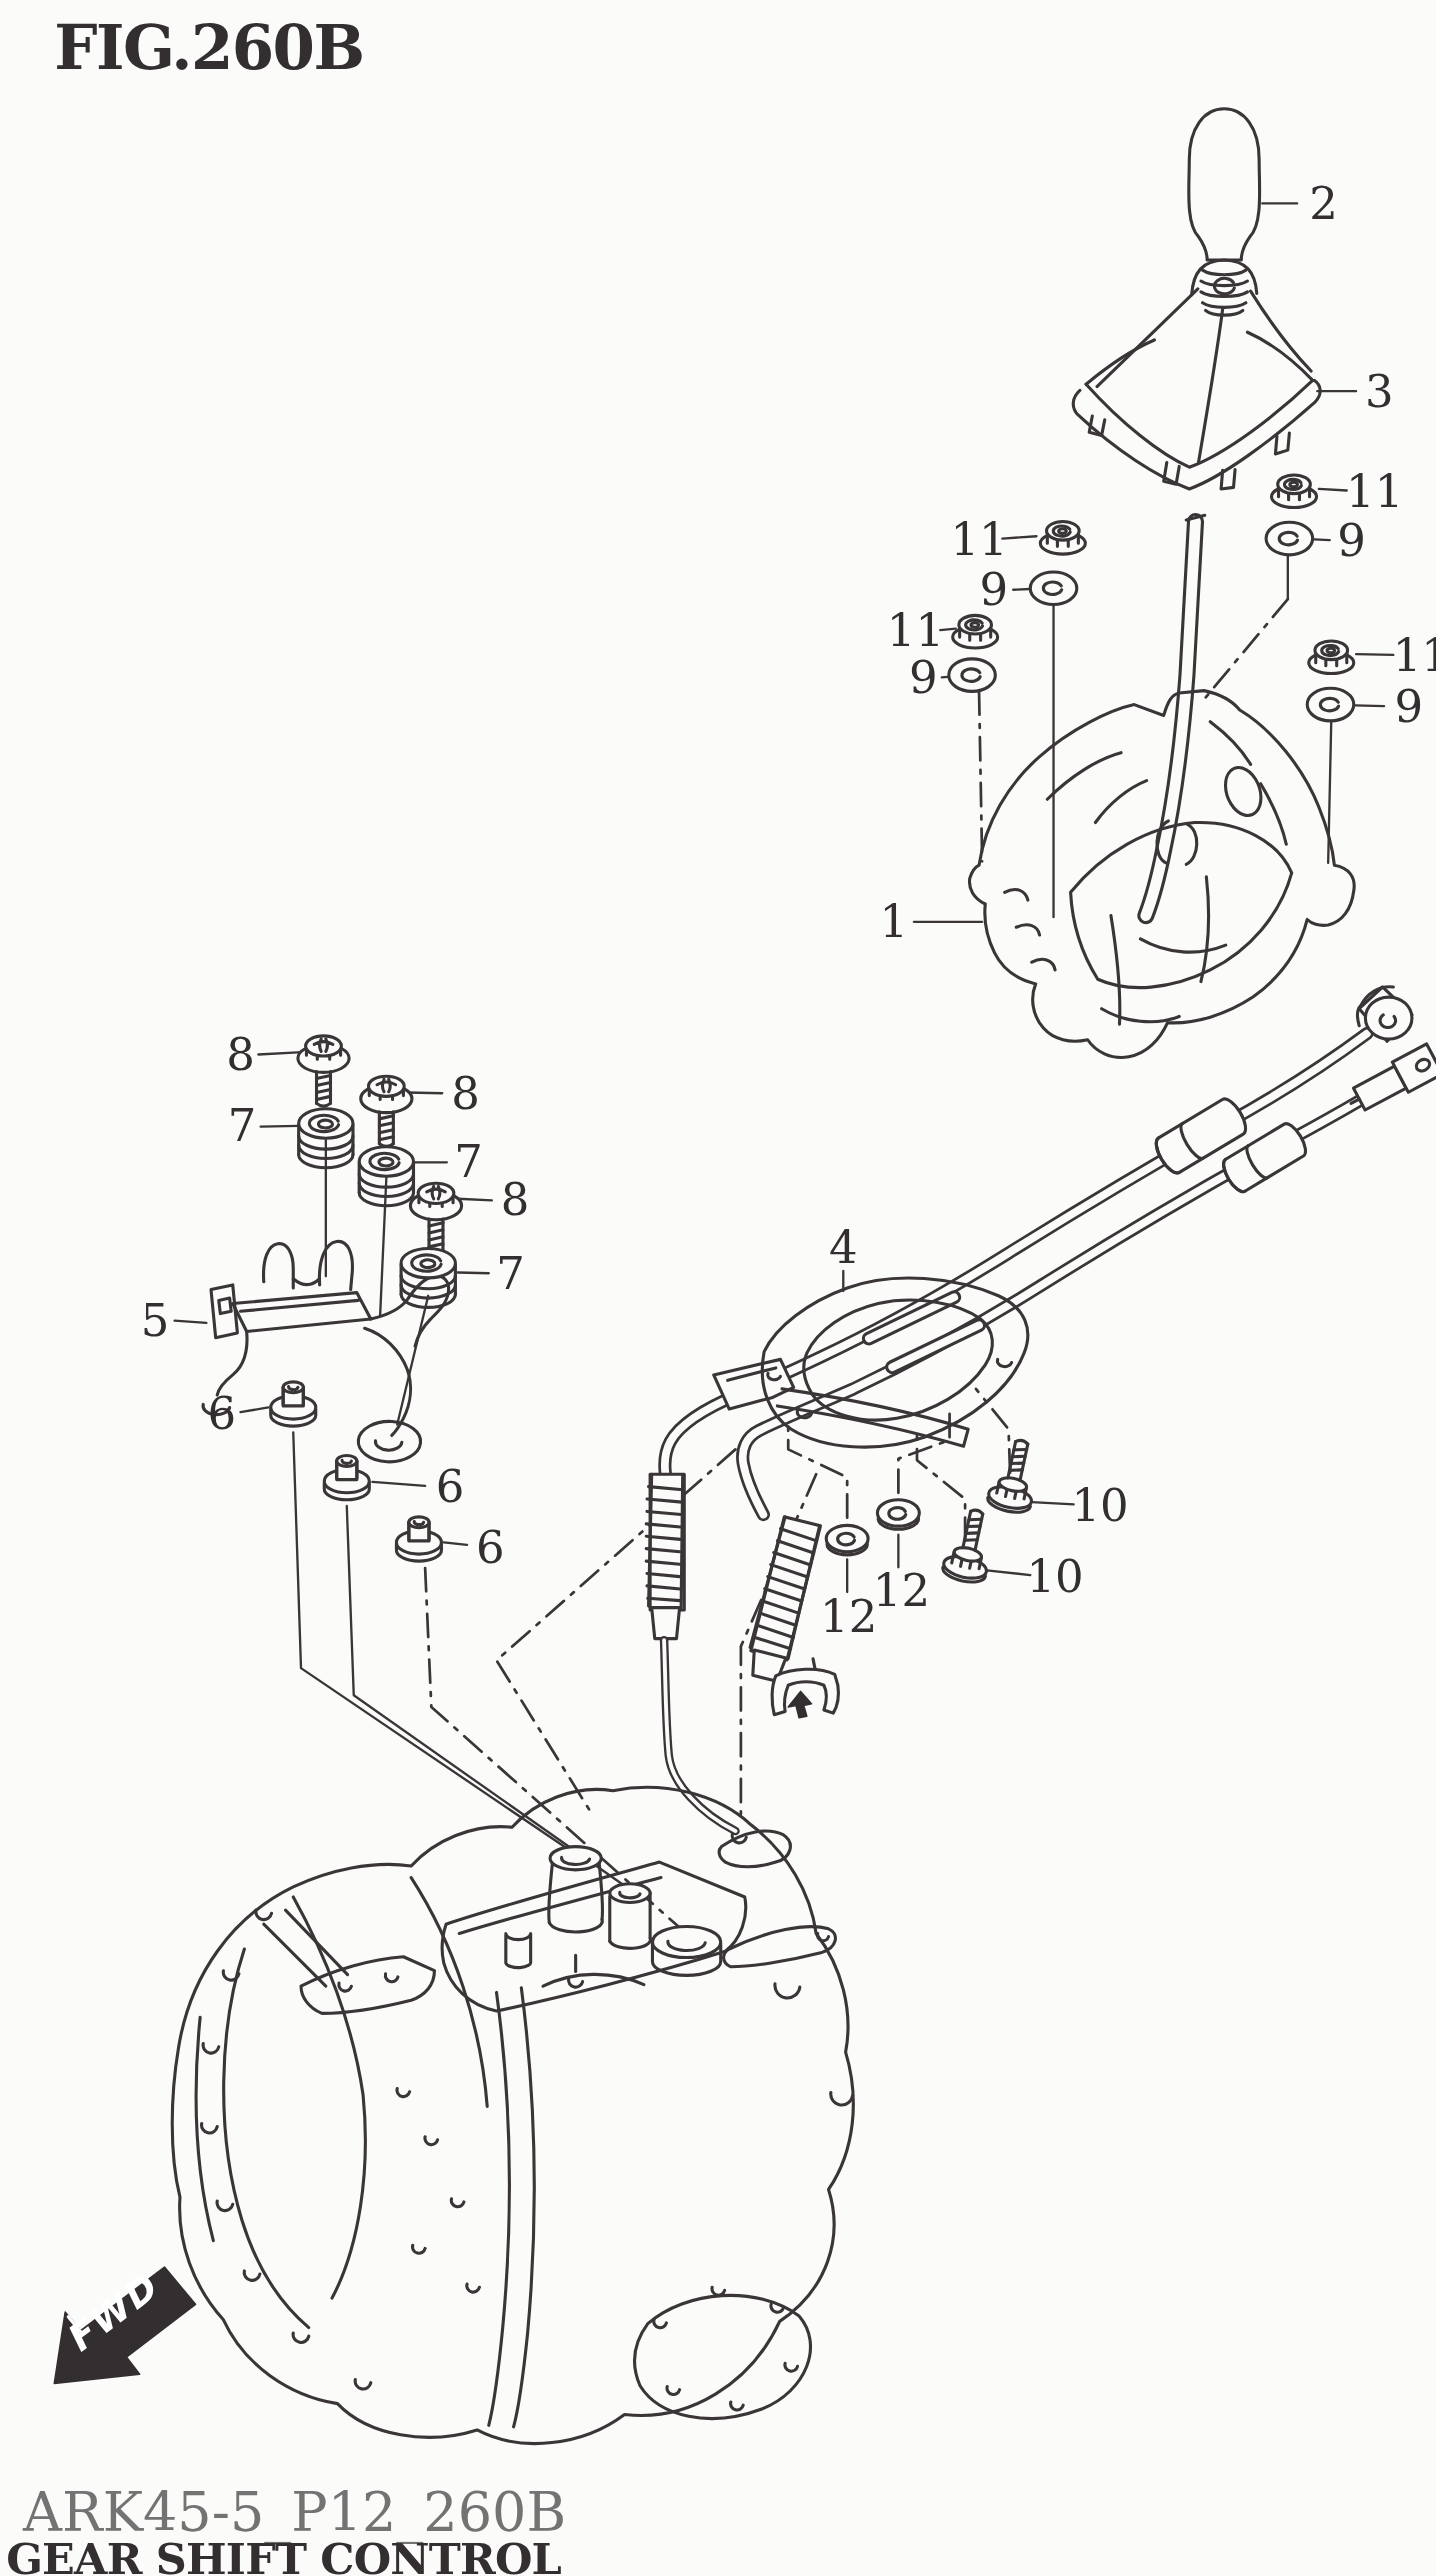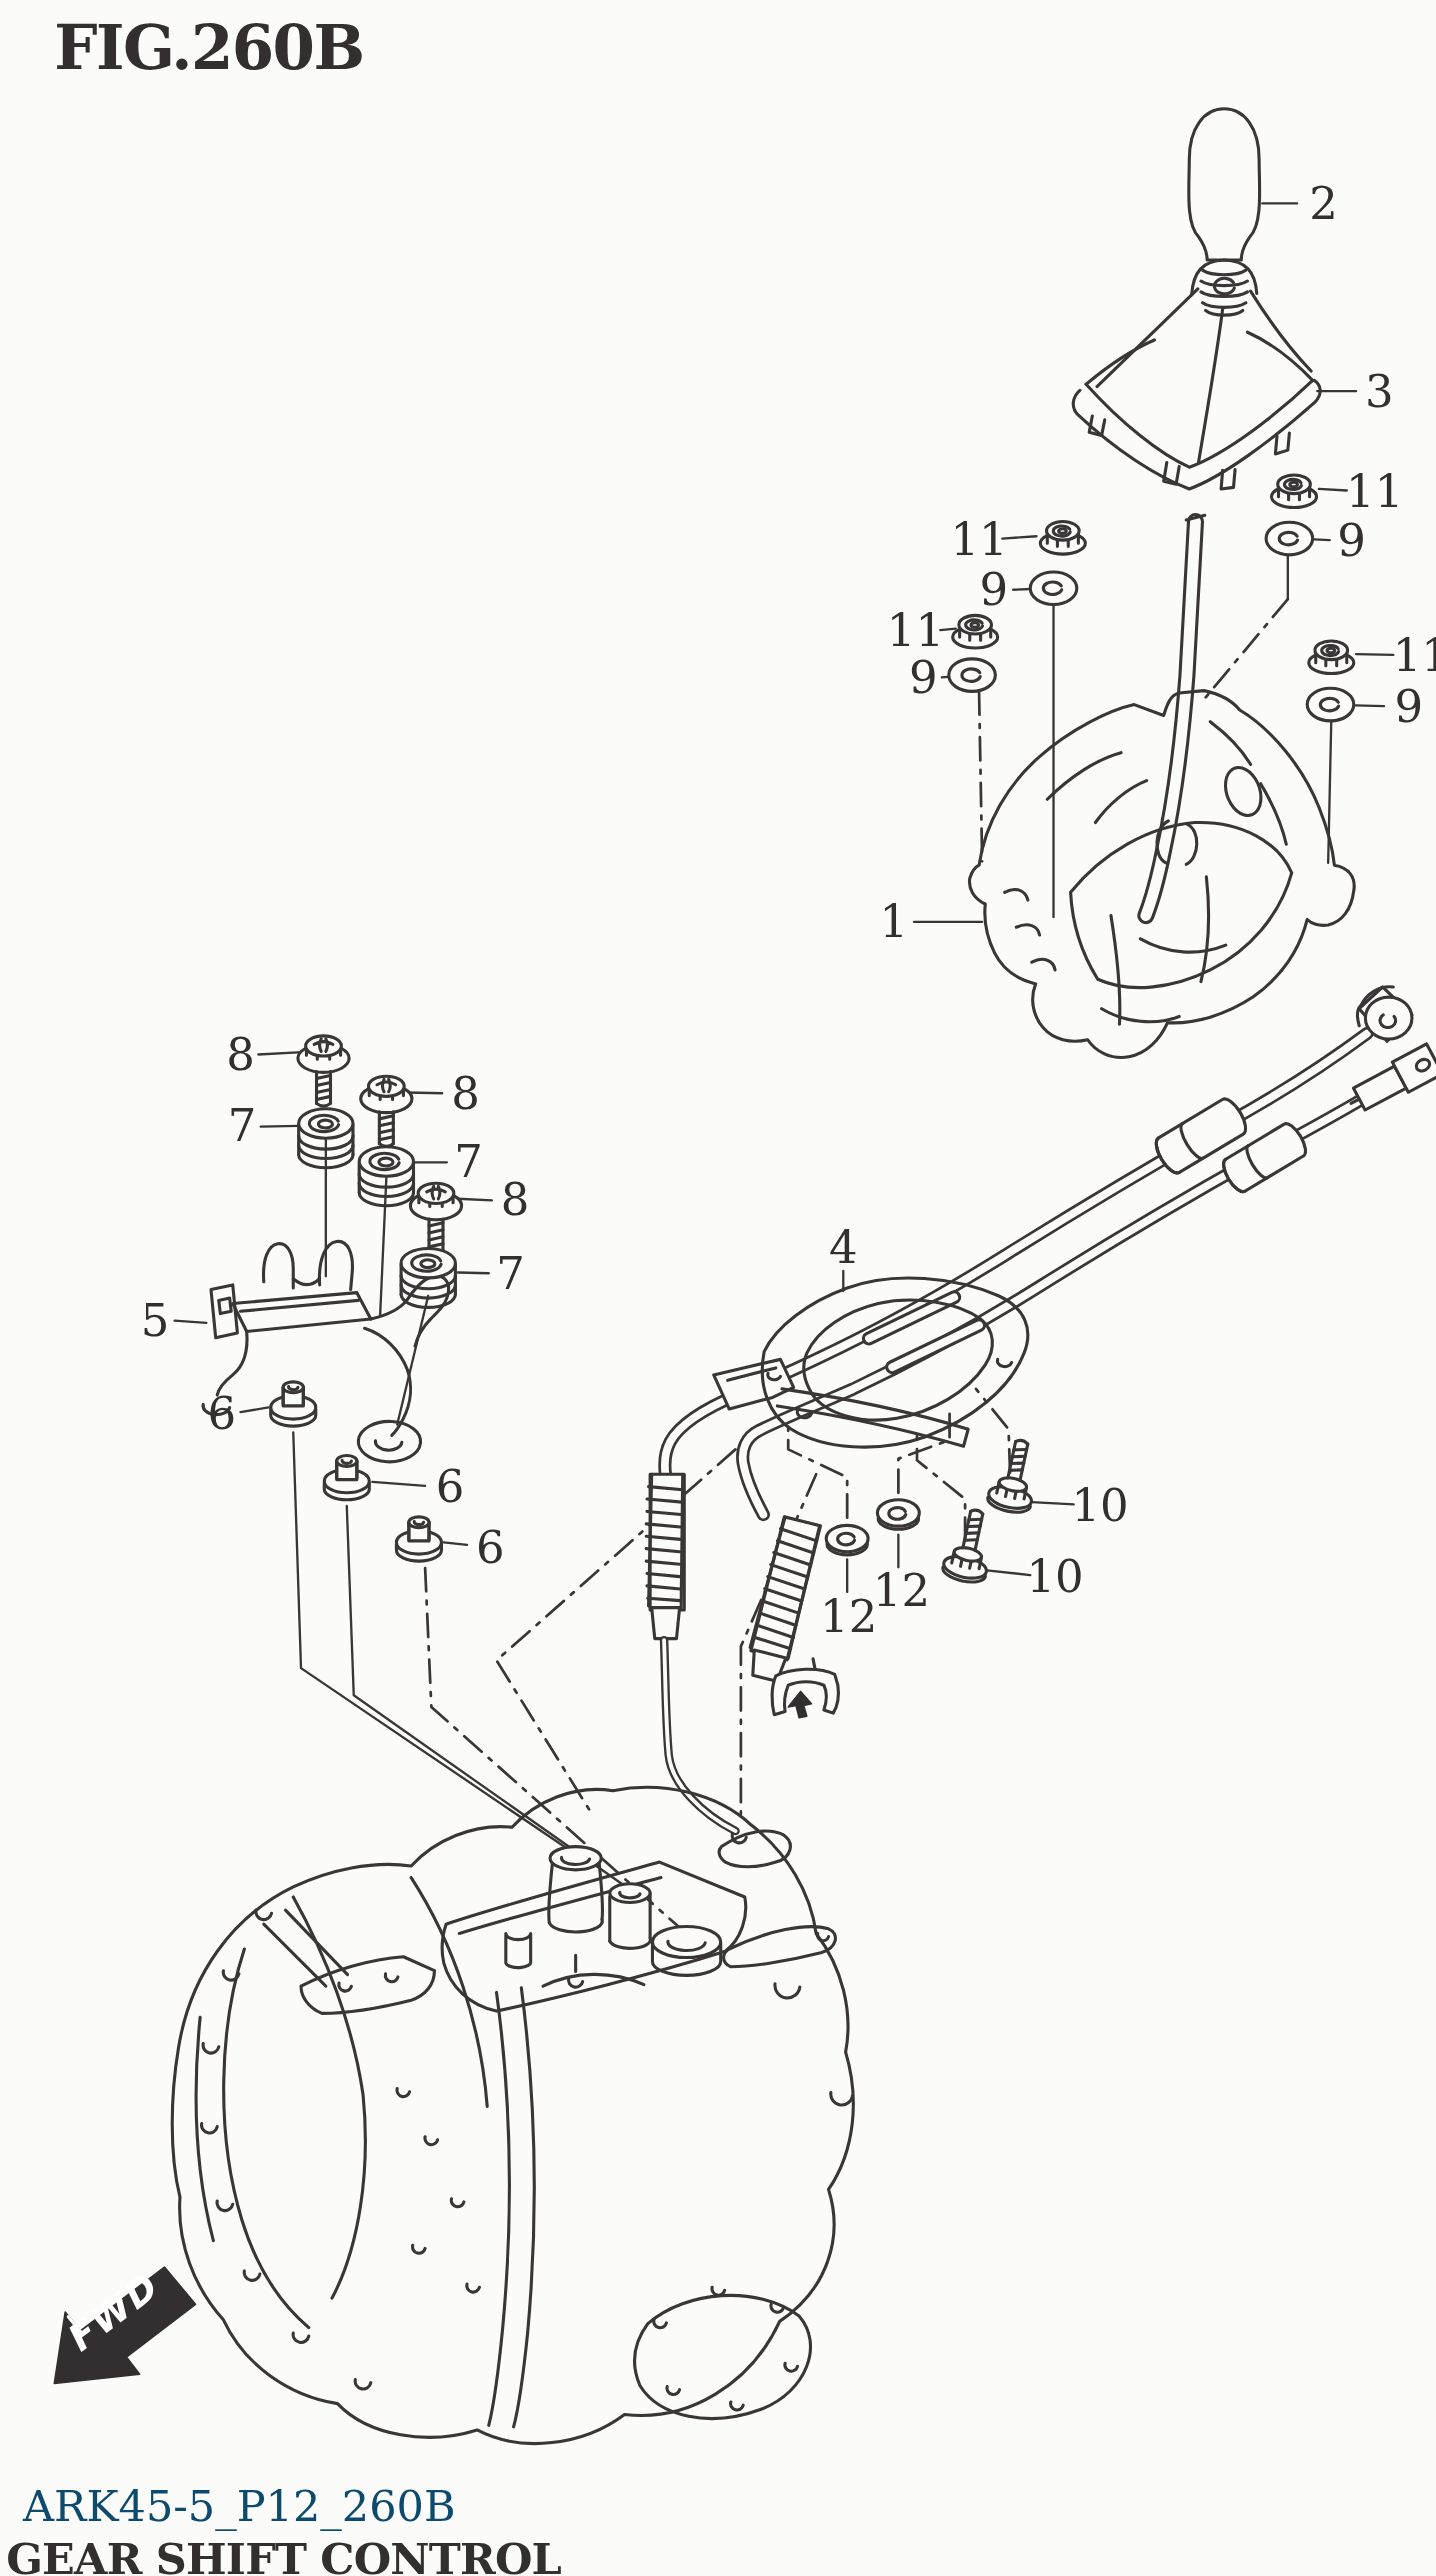--- a/index.html
+++ b/index.html
@@ -8,21 +8,21 @@
     background:#fbfbfa;
     font-family:"DejaVu Serif","Liberation Serif",serif;
     color:#332e30;overflow:hidden;
   }
   #fig-title{
     position:absolute;left:9.3px;top:12.4px;
     font-size:61px;font-weight:bold;letter-spacing:-1.6px;color:#332e30;margin-left:45px;
   }
   #footer-code{
     position:absolute;left:23px;top:2481px;
-    font-size:43px;color:#0c4a6e;letter-spacing:0px;
+    font-size:54px;color:#737373;letter-spacing:0px;
   }
   #footer-caption{
     position:absolute;left:6.2px;top:2534px;
     font-size:43px;font-weight:bold;color:#332e30;letter-spacing:-0.8px;
   }
   svg#art{position:absolute;left:0;top:0;}
   svg#art *{stroke:#3a3537;stroke-width:4;fill:none;stroke-linecap:round;stroke-linejoin:round;}
   svg#art .fillp{fill:#fbfbfa;}
   svg#art .thin{stroke-width:3;}
   svg#art .dd{stroke-dasharray:30 12 5 12;stroke-width:3.5;}

